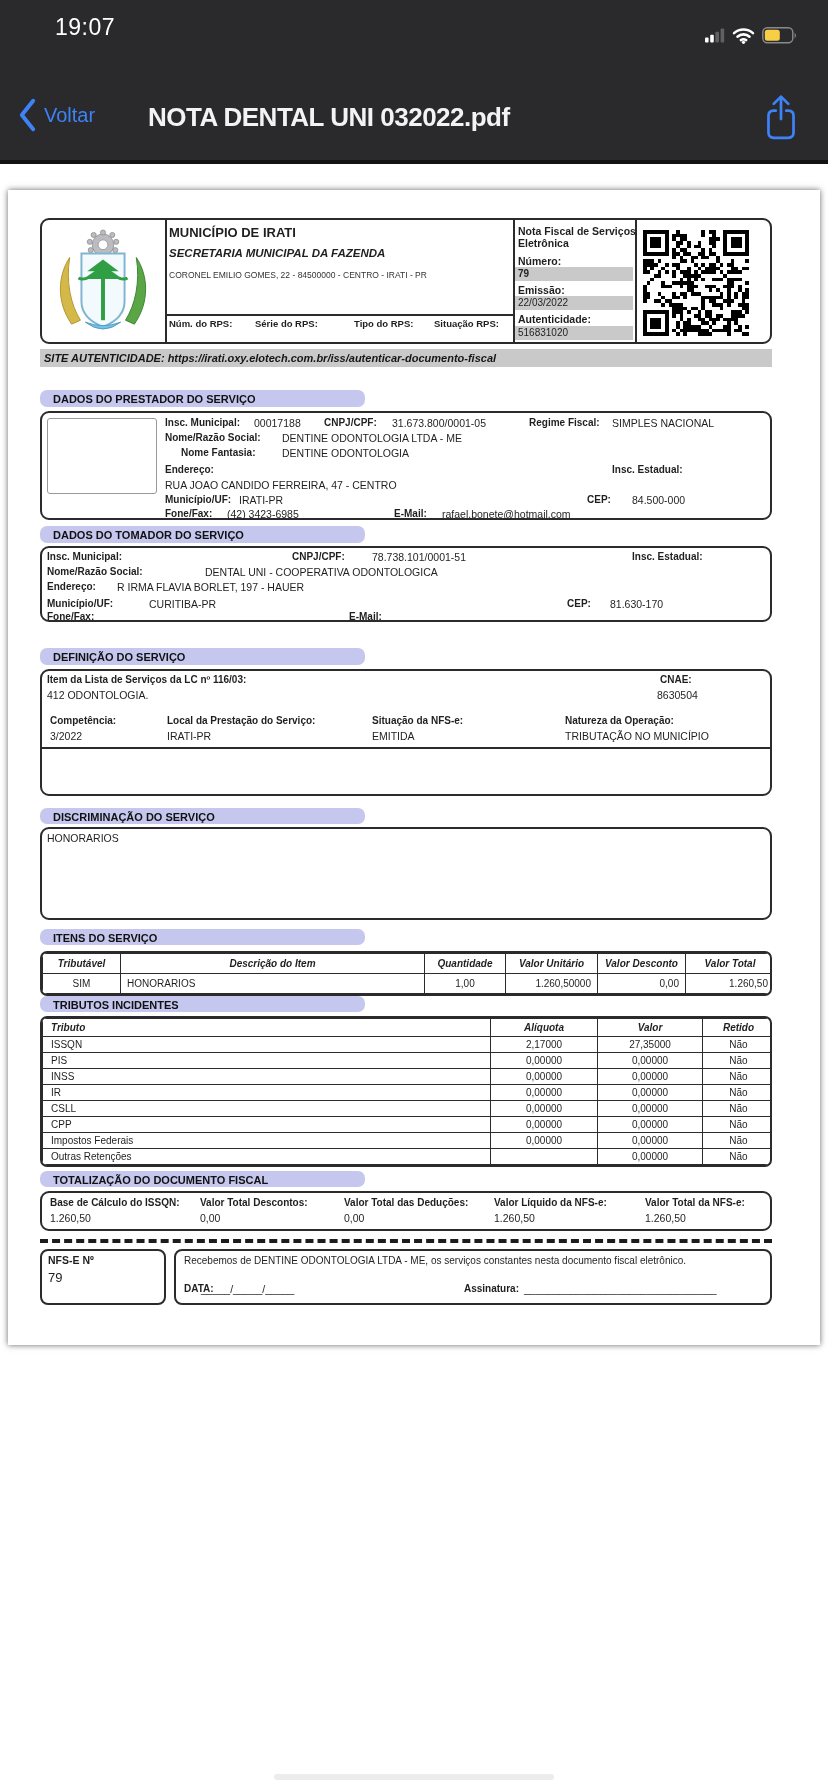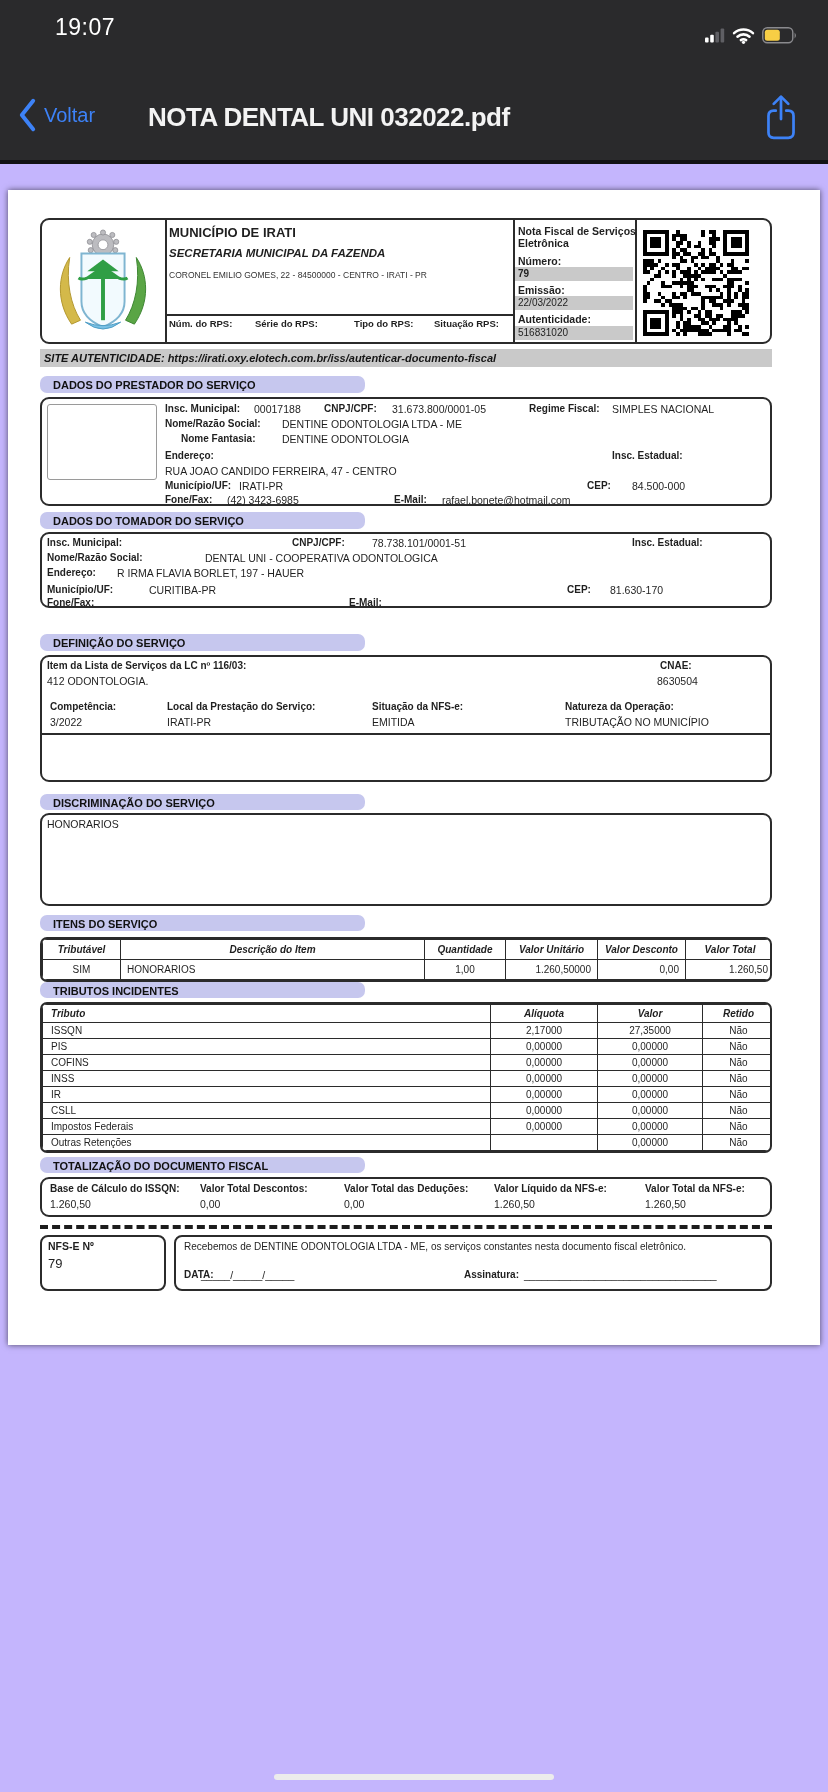--- a/index.html
+++ b/index.html
@@ -11,21 +11,21 @@
           border-bottom:4px solid #121214;z-index:5;}
   .time{position:absolute;left:55px;top:14px;font-size:23px;font-weight:400;color:#fff;letter-spacing:.5px;}
   .sbicons{position:absolute;right:30px;top:27px;display:flex;align-items:center;gap:7px;}
   .back-btn{position:absolute;left:18px;top:98px;display:flex;align-items:center;gap:7px;cursor:pointer;}
   .voltar{color:#3d82f7;font-size:20px;}
   .navtitle{position:absolute;left:148px;top:102px;color:#f3f3f3;font-size:26px;font-weight:700;
             letter-spacing:-.5px;white-space:nowrap;}
   .share{position:absolute;right:28px;top:94px;cursor:pointer;}
 
   
-  .viewer{position:absolute;left:0;top:164px;width:828px;height:1628px;background:#c4b5fd;}
+  .viewer{position:absolute;left:0;top:164px;width:828px;height:1628px;background:#ffffff;}
   .page{position:absolute;left:8px;top:26px;width:812px;height:1155px;background:#fff;
         box-shadow:0 0 6px rgba(0,0,0,.6);color:#1f1f1f;
         padding:0 48px 0 32px;box-sizing:border-box;}
   .page *{box-sizing:border-box;}
 
   
   .lb{position:absolute;white-space:nowrap;font-weight:700;font-size:10px;}
   .vl{position:absolute;white-space:nowrap;font-size:10.5px;}
   .box{position:relative;border:2px solid #2b2b2b;border-radius:9px;}
   .pill{width:325px;background:#c6c7ee;border-radius:7px;font-weight:700;font-size:11px;
@@ -70,21 +70,21 @@
 
   
   .total{margin-top:4px;height:40px;}
   
   .dash{margin-top:8px;border-top:4px dashed #1c1c1c;height:0;}
   
   .recibo{margin-top:6px;display:flex;gap:8px;height:56px;}
   .rec-l{width:126px;position:relative;border:2px solid #2b2b2b;border-radius:8px;}
   .rec-r{flex:1;position:relative;border:2px solid #2b2b2b;border-radius:8px;}
 
-  .spacer-pill{margin-top:9px;}
+  .spacer-pill{margin-top:23px;}
   .homebar{position:absolute;left:274px;bottom:12px;width:280px;height:6px;border-radius:3px;
            background:#ececec;z-index:9;}
   svg{display:block;}
 </style>
 </head>
 <body>
 
 <div class="phone">
 
   <div class="chrome">
@@ -637,39 +637,39 @@
                 <td class="c2">27,35000</td>
                 <td class="c3">Não</td>
               </tr>
               <tr>
                 <td class="c0">PIS</td>
                 <td class="c1">0,00000</td>
                 <td class="c2">0,00000</td>
                 <td class="c3">Não</td>
               </tr>
               <tr>
-                <td class="c0">COFINS</td>
-                <td class="c1">0,00000</td>
-                <td class="c2">0,00000</td>
-                <td class="c3">Não</td>
-              </tr>
-              <tr>
                 <td class="c0">INSS</td>
                 <td class="c1">0,00000</td>
                 <td class="c2">0,00000</td>
                 <td class="c3">Não</td>
               </tr>
               <tr>
                 <td class="c0">IR</td>
                 <td class="c1">0,00000</td>
                 <td class="c2">0,00000</td>
                 <td class="c3">Não</td>
               </tr>
               <tr>
                 <td class="c0">CSLL</td>
+                <td class="c1">0,00000</td>
+                <td class="c2">0,00000</td>
+                <td class="c3">Não</td>
+              </tr>
+              <tr>
+                <td class="c0">CPP</td>
                 <td class="c1">0,00000</td>
                 <td class="c2">0,00000</td>
                 <td class="c3">Não</td>
               </tr>
               <tr>
                 <td class="c0">Impostos Federais</td>
                 <td class="c1">0,00000</td>
                 <td class="c2">0,00000</td>
                 <td class="c3">Não</td>
               </tr>

